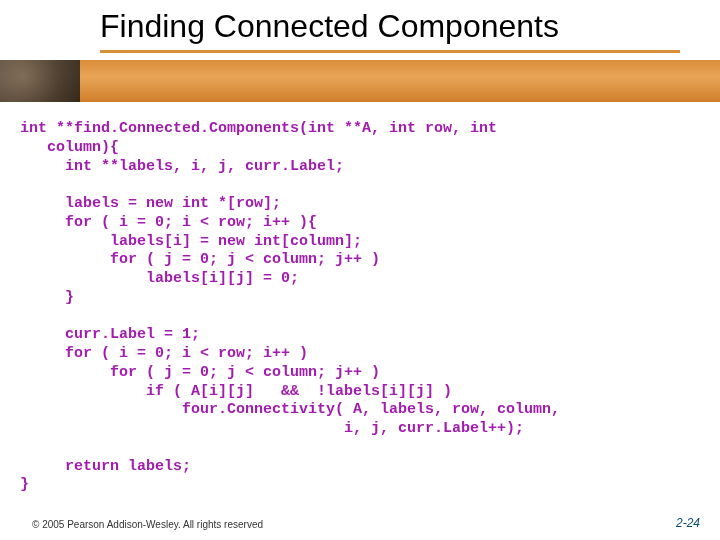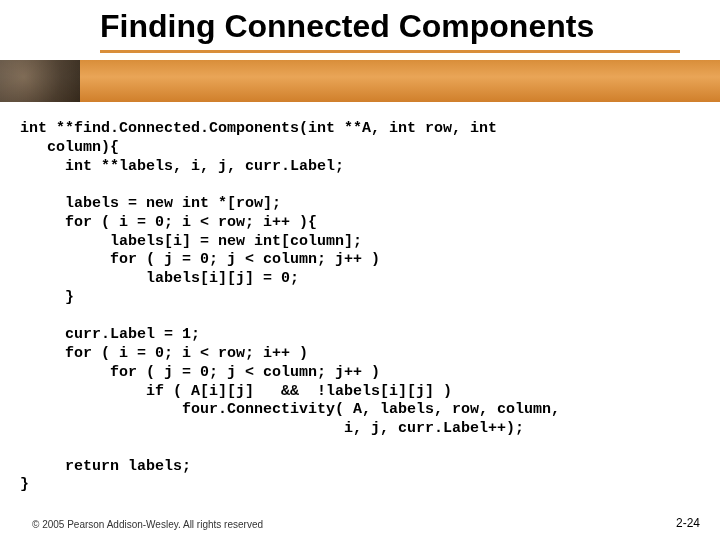--- a/index.html
+++ b/index.html
@@ -32,21 +32,21 @@
     z-index: 2;
     filter: blur(0.6px);
     opacity: 0.9;
   }
   .title {
     position: absolute;
     top: 8px;
     left: 100px;
     width: 600px;
     font-family: Arial, Helvetica, sans-serif;
-    font-weight: bold;
+    font-weight: normal;
     font-size: 32px;
     color: #000;
     z-index: 3;
     text-align: left;
   }
   .title-underline {
     position: absolute;
     top: 50px;
     left: 100px;
     width: 580px;
@@ -57,35 +57,36 @@
   .code-block {
     position: absolute;
     top: 120px;
     left: 20px;
     width: 680px;
     font-family: "Courier New", Courier, monospace;
     font-weight: bold;
     font-size: 15px;
     line-height: 1.25;
     white-space: pre;
-    color: #000000;
+    color: #a21caf;
   }
   .copyright {
     position: absolute;
     bottom: 10px;
     left: 32px;
     font-size: 10px;
     color: #333;
   }
   .pagenum {
     position: absolute;
     bottom: 10px;
     right: 20px;
     font-size: 12px;
-    color: #000000;
+    color: #0c4a6e;
+    font-style: italic;
   }
 </style>
 </head>
 <body>
 
 <div class="header-band"></div>
 <div class="header-photo"></div>
 
 <div class="title">Finding Connected Components</div>
 <div class="title-underline"></div>

